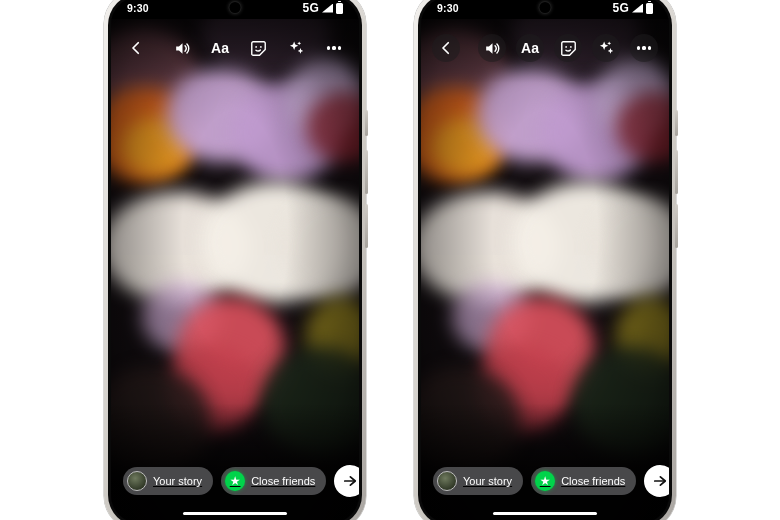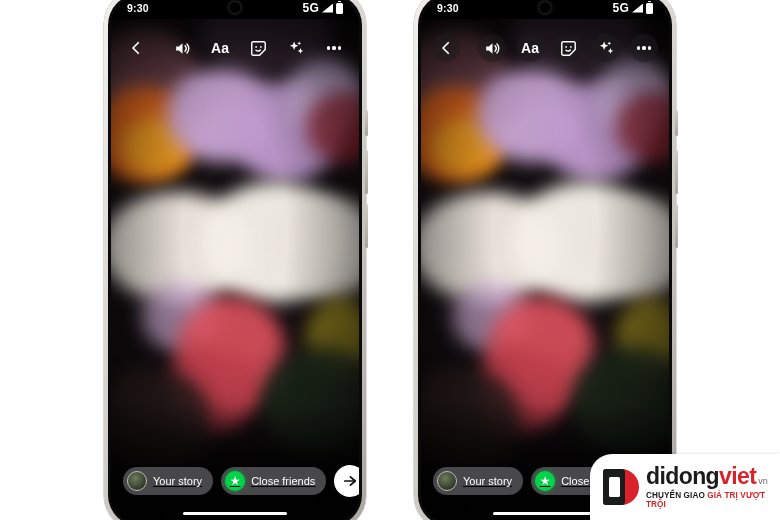--- a/index.html
+++ b/index.html
@@ -449,32 +449,14 @@
                 <polyline points="12.5 6.5 19 12 12.5 17.5"></polyline>
               </svg>
           </div>
         </div>
         <div class="homebar"></div>
 
       </div>
     </div>
   </div>
 
-  <div class="watermark">
-    <div class="wm-mark">
-      <div class="red"></div>
-      <div class="blk"></div>
-      <div class="hole"></div>
-    </div>
-    <div class="wm-text">
-      <div class="wm-top">
-        <span class="wm-di">didong</span>
-        <span class="wm-viet">viet</span>
-        <span class="wm-vn">vn</span>
-      </div>
-      <div class="wm-tag">
-        <span class="a">CHUYỂN GIAO</span>
-        <span class="b">GIÁ TRỊ VƯỢT TRỘI</span>
-      </div>
-    </div>
-  </div>
 
 </div>
 
 </body></html>

